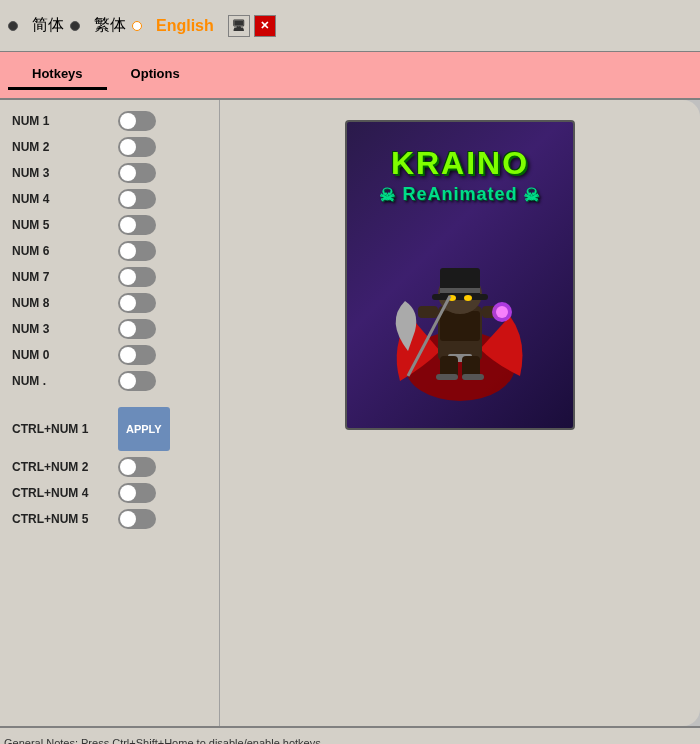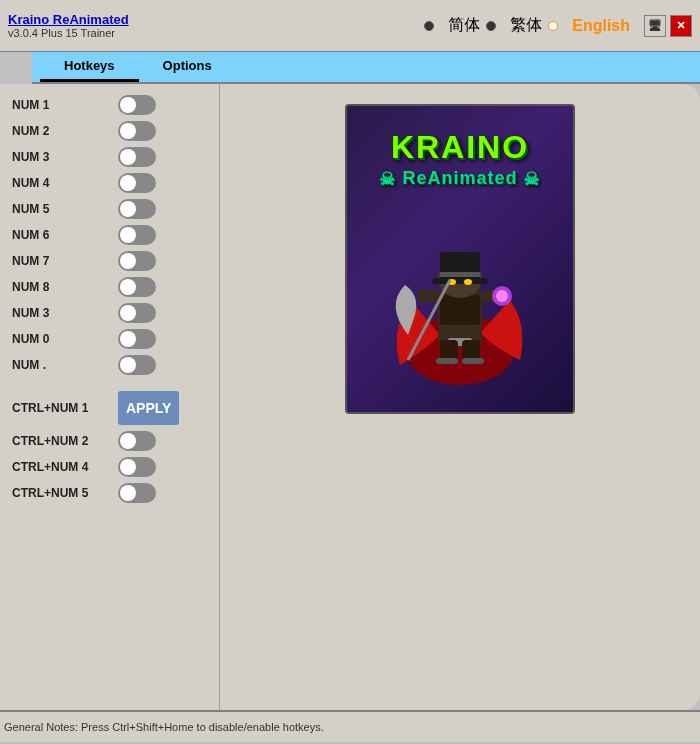--- a/index.html
+++ b/index.html
@@ -86,24 +86,23 @@
       background: #cc0000;
       color: white;
     }
     .win-btn.monitor {
       color: #333;
     }
 
     
     .menu-bar {
       display: flex;
-      background: #7dd3fc;
+      background: #fca5a5;
       border-bottom: 2px solid #808080;
-      padding: 0 8px;
-      margin-left: 32px;
+      padding: 8px 8px;
     }
     .menu-item {
       padding: 6px 24px;
       font-size: 13px;
       font-weight: bold;
       color: #000;
       cursor: pointer;
       border-bottom: 3px solid transparent;
     }
     .menu-item.active {
@@ -157,23 +156,23 @@
       border-radius: 50%;
       background: #fff;
       top: 2px;
       left: 2px;
       transition: left 0.2s;
     }
     
     .apply-badge {
       background: #6b8cba;
       color: white;
-      font-size: 14px;
-      font-weight: bold;
-      padding: 9px 8px;
+      font-size: 11px;
+      font-weight: bold;
+      padding: 16px 8px;
       border-radius: 3px;
       cursor: pointer;
     }
 
     
     .hotkey-sep {
       height: 10px;
     }
 
     
@@ -229,24 +228,20 @@
       color: #333;
       height: 32px;
       display: flex;
       align-items: center;
     }
   </style>
 </head>
 <body>
 
 <div class="title-bar">
-  <div class="title-info">
-    <span class="title-name">Kraino ReAnimated</span>
-    <span class="title-version">v3.0.4 Plus 15 Trainer</span>
-  </div>
   <div class="lang-controls">
     <div class="lang-option">
       <span class="radio-circle filled"></span>
       <span>简体</span>
     </div>
     <div class="lang-option">
       <span class="radio-circle filled"></span>
       <span>繁体</span>
     </div>
     <div class="lang-option">

